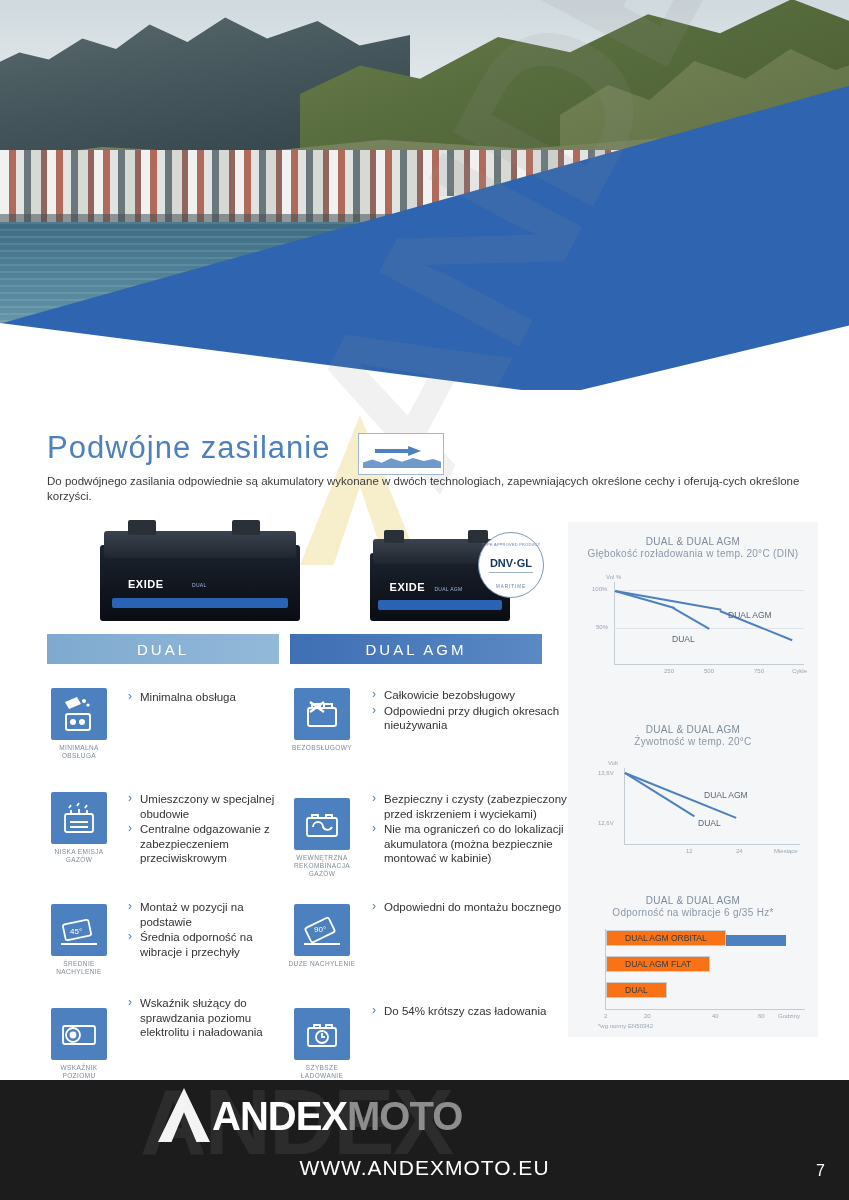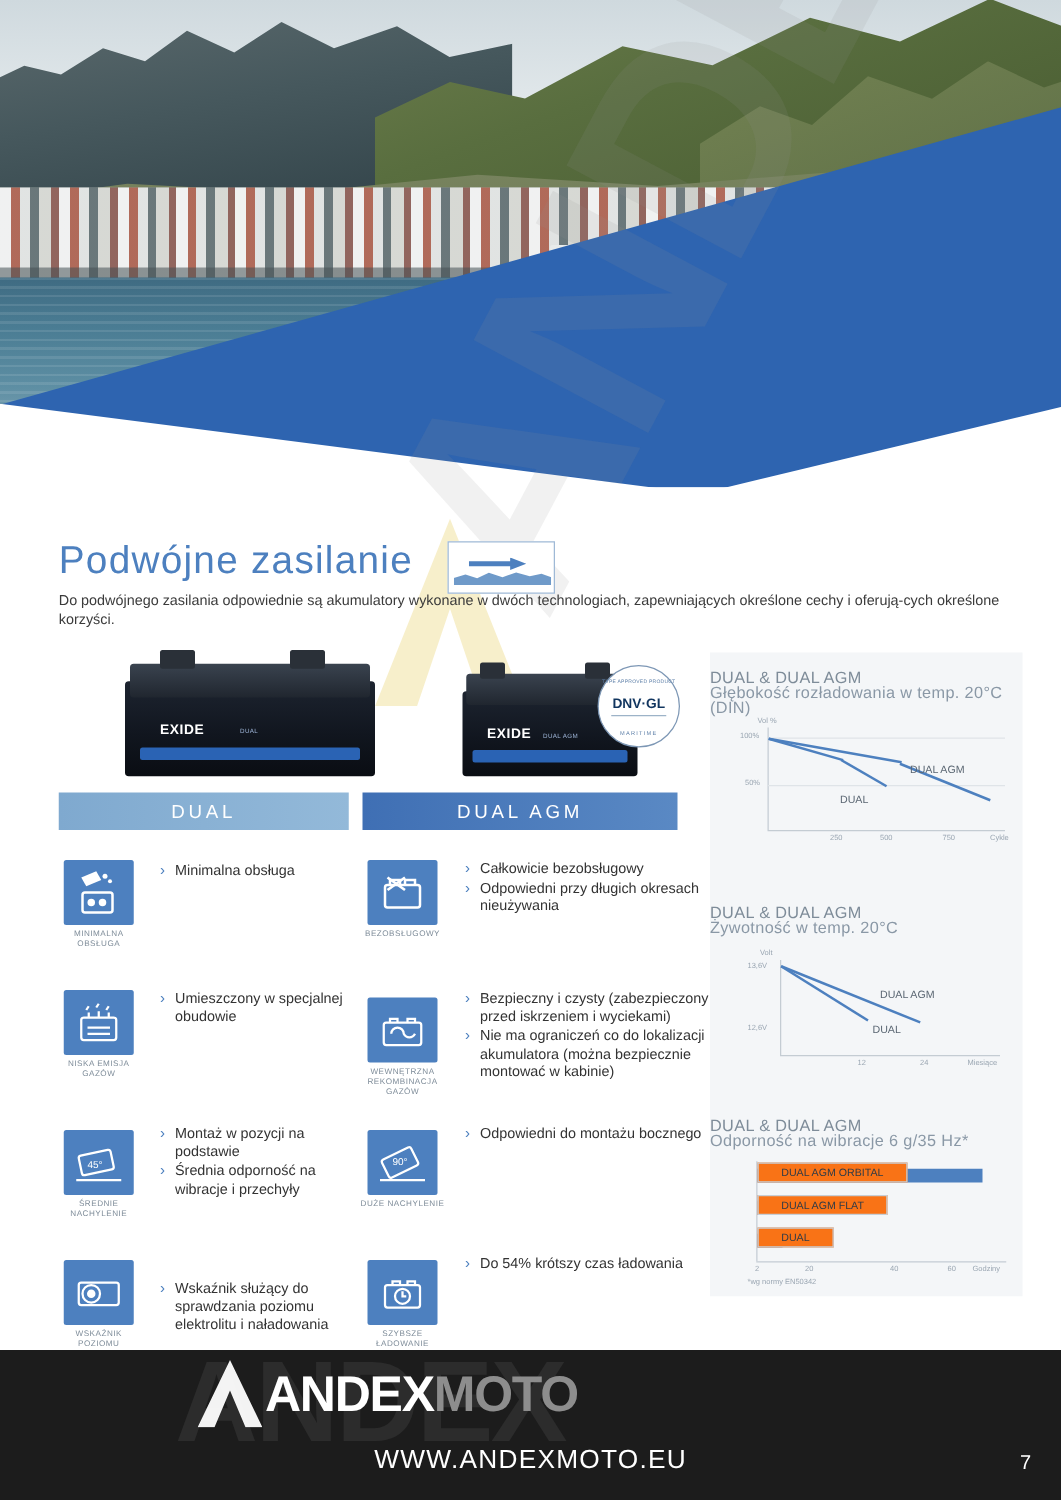--- a/index.html
+++ b/index.html
@@ -214,21 +214,21 @@
   
   .tech { position: absolute; font-size: 11.5px; line-height: 14.5px; color: #333; }
   .tech b { color: #1d3c6b; }
 
   
   .chartpanel {
     position: absolute; left: 568px; top: 122px; width: 250px; background: #f4f6f8;
   }
   .chartbox { position: relative; width: 250px; }
   .chart-title {
-    text-align: left; color: #8a98a6; font-size: 13px; line-height: 12px; letter-spacing:.3px;
+    text-align: center; color: #8a98a6; font-size: 10px; line-height: 12px; letter-spacing:.3px;
   }
   .chart-title .t-main { color:#7e8c99; }
   .axis-line { position: absolute; background: #c4ccd3; }
   .series { position: absolute; height: 1.5px; background: #4d80bf; transform-origin: left center; }
   .tick { position: absolute; font-size: 6px; color: #9aa6b2; }
   .clabel { position: absolute; font-size: 8.5px; color: #5a6672; }
   .box-lbl { position:absolute; font-size:8.5px; color:#2f3b47; border:1px solid #c6ced6; background:#f97316; padding:2px 18px; }
   .vbar { position:absolute; background:#4d80bf; height:11px; }
   .vbar.light { background:#86aed6; }
 
@@ -368,20 +368,21 @@
         <rect x="14" y="22" width="28" height="18" rx="2"></rect>
         <path d="M20 22 v-4 M28 22 v-5 M36 22 v-4"></path>
         <path d="M18 16 l2 -3 M26 14 l2 -3 M34 16 l2 -3"></path>
         <path d="M19 30 h18 M19 35 h18"></path>
       </g>
         </svg>
       <div class="cap">NISKA EMISJA GAZÓW</div>
     </div>
     <div class="flist" style="left:128px; top:392px; width:160px">
       <div>Umieszczony w specjalnej obudowie</div>
+      <div>Centralne odgazowanie z zabezpieczeniem przeciwiskrowym</div>
     </div>
 
     <div class="ficon" style="left:294px; top:398px">
       <svg width="56" height="52" viewBox="0 0 56 52">
           <g fill="none" stroke="#fff" stroke-width="1.8">
         <rect x="13" y="20" width="30" height="18" rx="2"></rect>
         <path d="M18 20 v-3 h6 v3 M32 20 v-3 h6 v3"></path>
         <path d="M19 29 a5 5 0 0 1 10 0 a5 5 0 0 0 9 0"></path>
       </g>
         </svg>
@@ -424,21 +425,21 @@
     <div class="ficon" style="left:51px; top:608px">
       <svg width="56" height="52" viewBox="0 0 56 52">
           <g fill="none" stroke="#fff" stroke-width="1.8">
         <rect x="12" y="18" width="32" height="18" rx="2"></rect>
         <circle cx="22" cy="27" r="7"></circle>
         <circle cx="22" cy="27" r="2.5" fill="#fff"></circle>
       </g>
         </svg>
       <div class="cap">WSKAŹNIK POZIOMU NAŁADOWANIA</div>
     </div>
-    <div class="flist" style="left:128px; top:624px; width:165px">
+    <div class="flist" style="left:128px; top:596px; width:165px">
       <div>Wskaźnik służący do sprawdzania poziomu elektrolitu i naładowania</div>
     </div>
 
     <div class="ficon" style="left:294px; top:608px">
       <svg width="56" height="52" viewBox="0 0 56 52">
           <g fill="none" stroke="#fff" stroke-width="1.8">
         <rect x="14" y="20" width="28" height="18" rx="2"></rect>
         <path d="M20 20 v-3 h6 v3 M32 20 v-3 h6 v3"></path>
         <circle cx="28" cy="29" r="6"></circle>
         <path d="M28 25 v4 h3"></path>

